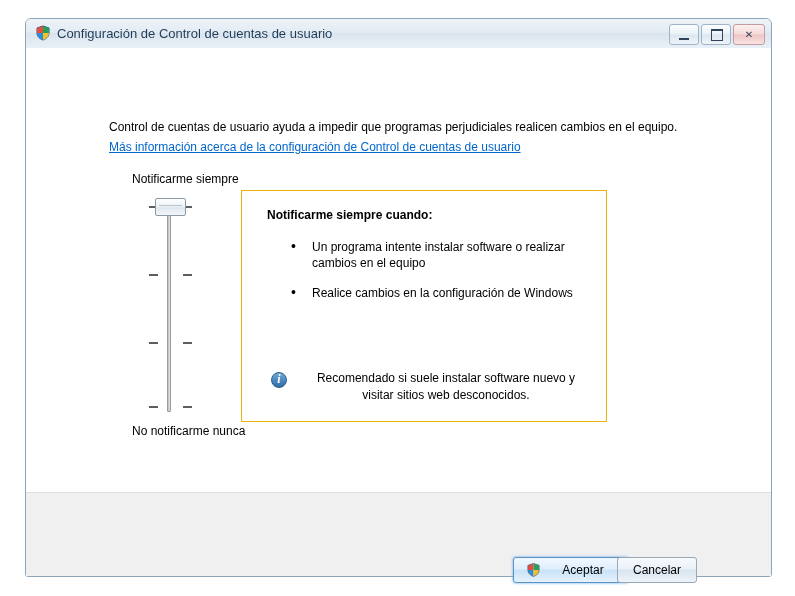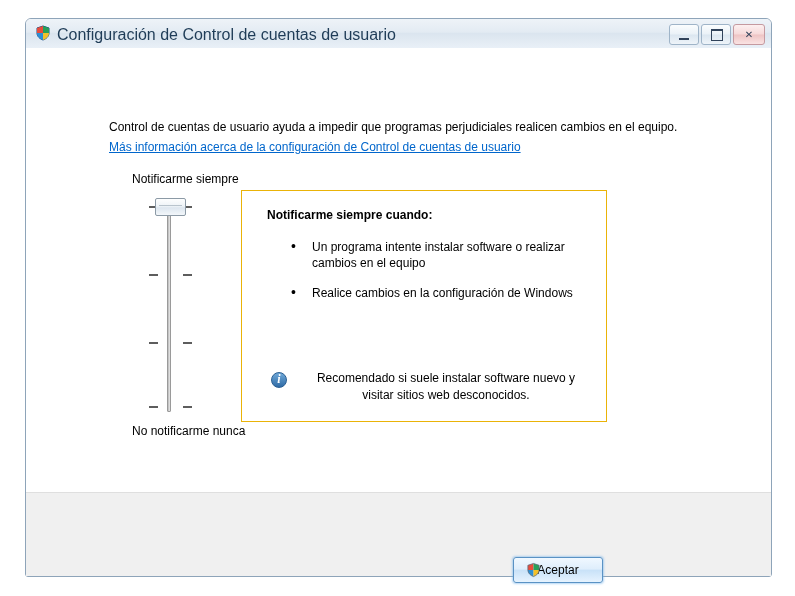--- a/index.html
+++ b/index.html
@@ -40,21 +40,21 @@
     position: absolute;
     left: 9px;
     top: 6px;
     width: 16px;
     height: 16px;
   }
   .title-text {
     position: absolute;
     left: 31px;
     top: 7px;
-    font-size: 16px;
+    font-size: 13px;
     color: #1f3c57;
     white-space: nowrap;
   }
 
   .win-buttons {
     position: absolute;
     right: 6px;
     top: 5px;
     display: flex;
     gap: 2px;
@@ -308,21 +308,21 @@
     align-items: center;
     justify-content: center;
   }
   .btn-ok {
     left: 487px;
     top: 64px;
     width: 88px;
     border-color: #5a92c4;
     background: linear-gradient(to bottom, #f0f8ff 0%, #dfeefc 45%, #c9e2f8 52%, #e6f3fe 100%);
     box-shadow: 0 0 2px 1px rgba(120,180,235,0.55);
-    padding-left: 0;
+    padding-left: 25px;
   }
   .btn-ok .shield {
     position: absolute;
     left: 12px;
     top: 4px;
     width: 15px;
     height: 16px;
   }
   .btn-cancel {
     left: 591px;
@@ -403,16 +403,19 @@
           <svg width="15" height="16" viewBox="0 0 16 16">
             <path d="M2 3 L8 1 L8 8 L2 8 Z" fill="#e74c3c"></path>
             <path d="M8 1 L14 3 L14 8 L8 8 Z" fill="#27a05a"></path>
             <path d="M2 8 L8 8 L8 15 C4.8 13.8 2 11.5 2 8 Z" fill="#2d8fd5"></path>
             <path d="M8 8 L14 8 C14 11.5 11.2 13.8 8 15 Z" fill="#f2c029"></path>
             <path d="M8 1 L14 3 V8 C14 11.5 11.2 13.8 8 15 C4.8 13.8 2 11.5 2 8 V3 Z" fill="none" stroke="#5a6a78" stroke-width="0.8"></path>
           </svg>
         </span>
         <span>Aceptar</span>
       </div>
+      <div class="btn btn-cancel">
+        <span>Cancelar</span>
+      </div>
     </div>
 
   </div>
 </div>
 
 </body></html>

